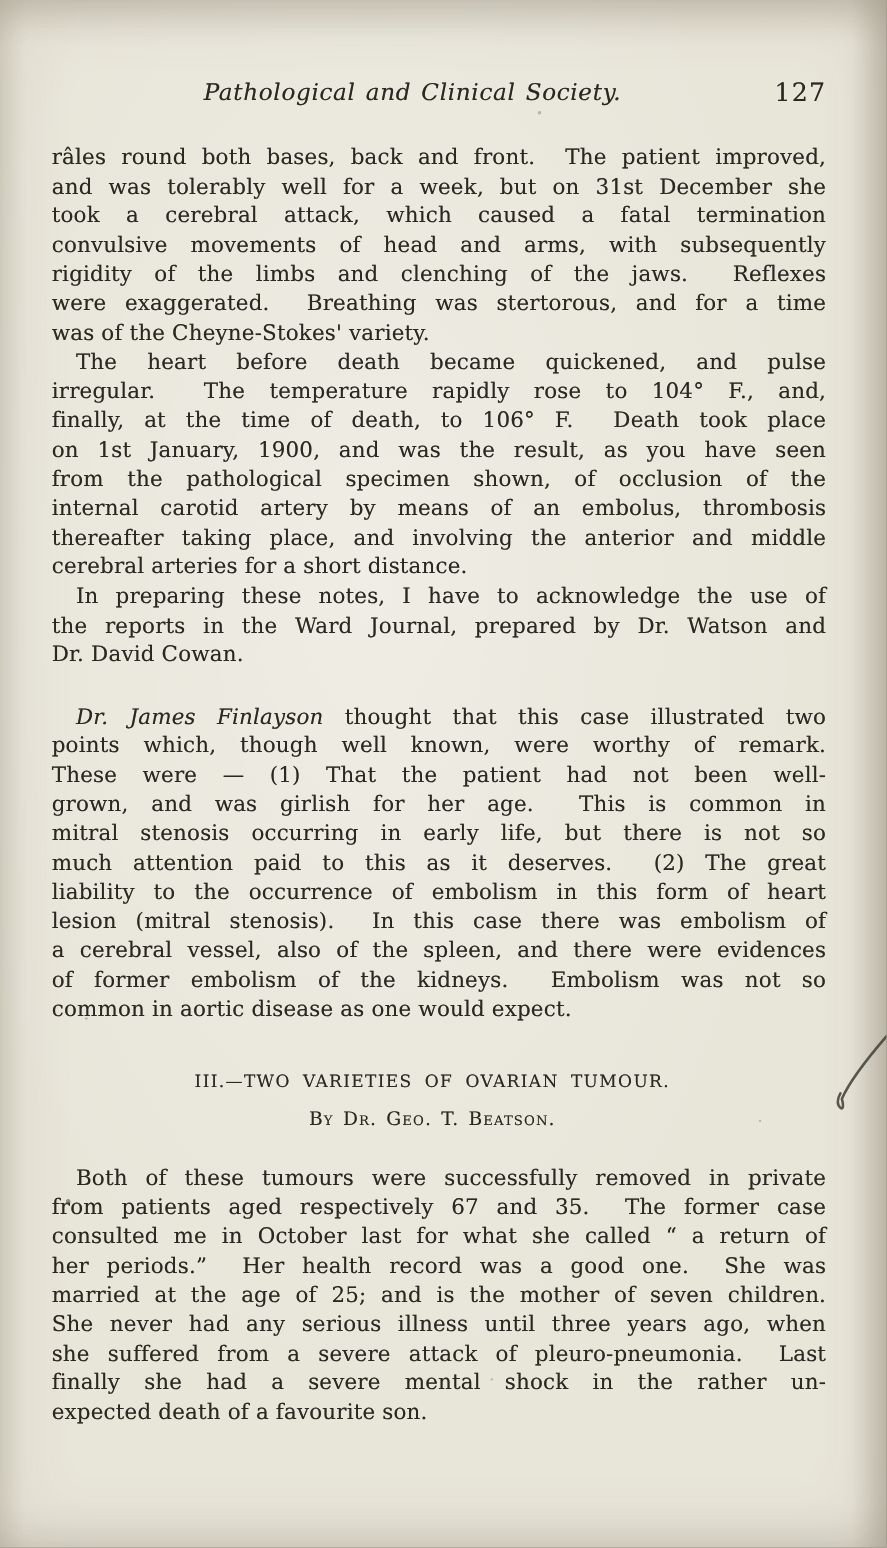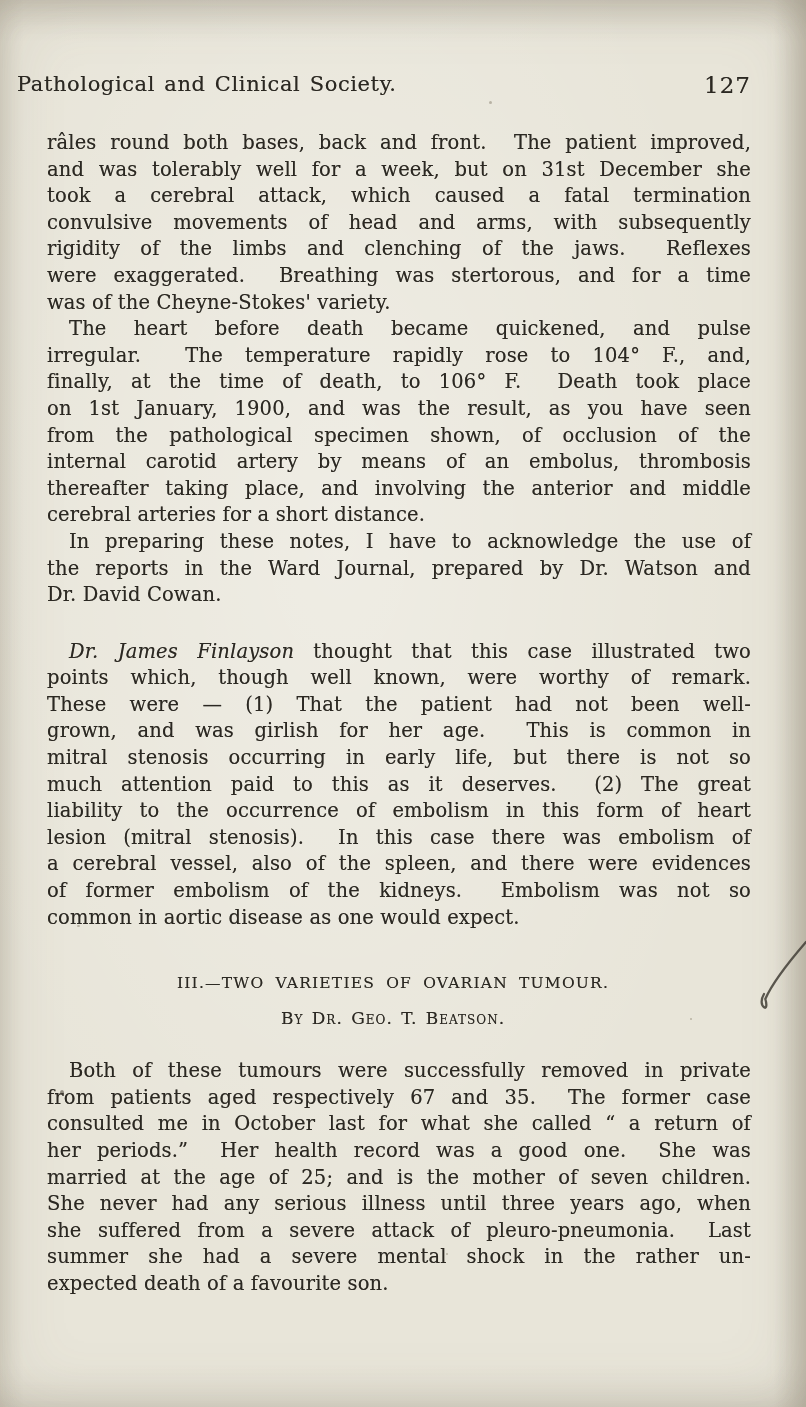--- a/index.html
+++ b/index.html
@@ -29,20 +29,22 @@
   
   .running-head {
     position: absolute;
     top: 72px;
     left: 35px;
     width: 716px;
     height: 32px;
   }
   .running-head .head-title {
     display: block;
+    text-align: center;
+    font-style: italic;
     font-size: 21px;
     letter-spacing: 0.6px;
     word-spacing: 2px;
     transform: translateX(-18px);
     text-shadow: 0 0 0.5px rgba(43,40,34,0.55);
   }
   .running-head .head-page-number {
     position: absolute;
     right: 0;
     top: 0;
@@ -176,21 +178,21 @@
 
     <div id="section-paragraphs">
         <div class="paragraph">
           <div class="line first-indent">Both of these tumours were successfully removed in private</div>
           <div class="line">from patients aged respectively 67 and 35.  The former case</div>
           <div class="line">consulted me in October last for what she called “ a return of</div>
           <div class="line">her periods.”  Her health record was a good one.  She was</div>
           <div class="line">married at the age of 25; and is the mother of seven children.</div>
           <div class="line">She never had any serious illness until three years ago, when</div>
           <div class="line">she suffered from a severe attack of pleuro-pneumonia.  Last</div>
-          <div class="line">summer she had a severe mental shock in the rather un-</div>
+          <div class="line">finally she had a severe mental shock in the rather un-</div>
           <div class="line last">expected death of a favourite son.</div>
         </div>
       </div>
   </div>
 
   <svg class="margin-checkmark" viewBox="0 0 52 74" xmlns="http://www.w3.org/2000/svg">
     <path d="M 8 56 C 5 61 4.5 67 8.5 69.5 C 10.8 70.8 10.8 65.5 9.3 61
              C 15 48 31 26 50 4" fill="none" stroke="#45423a" stroke-width="2.3" stroke-linecap="round" opacity="0.88"></path>
   </svg>
 

